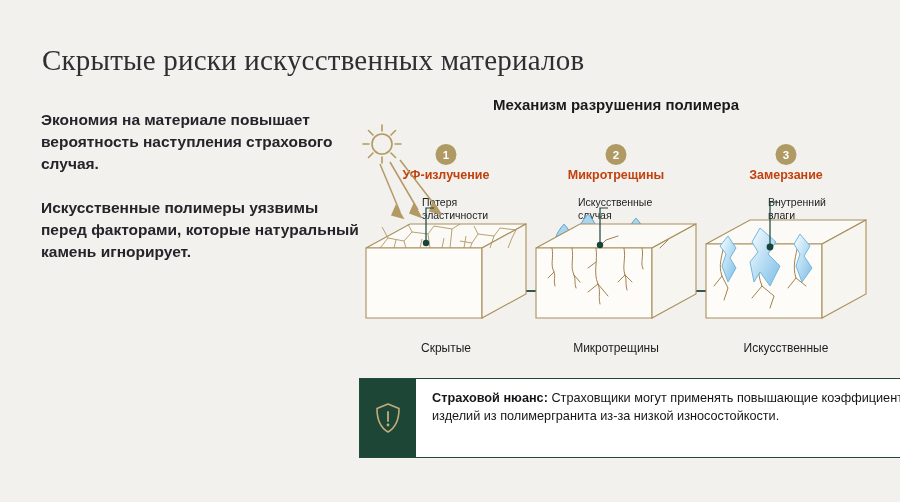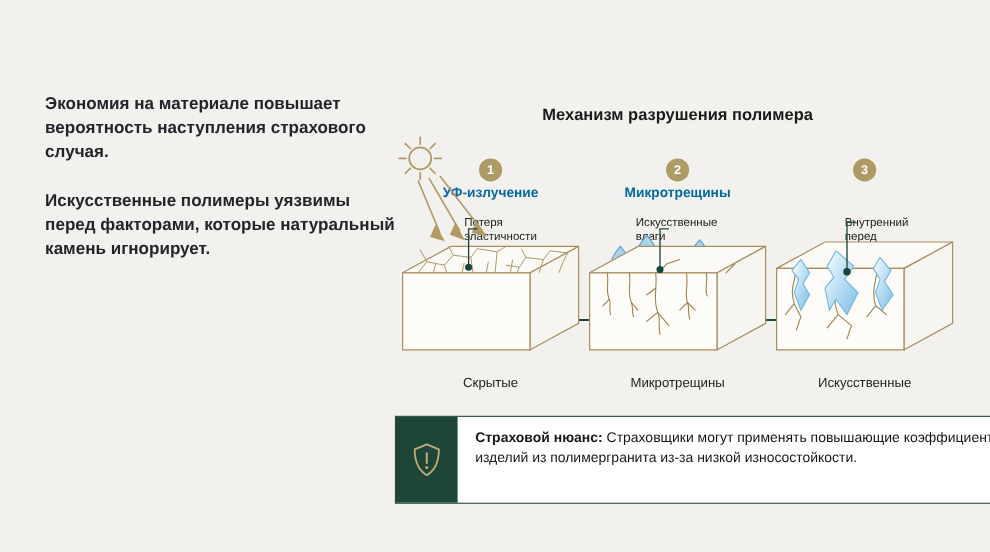--- a/index.html
+++ b/index.html
@@ -15,21 +15,21 @@
 
   
   .page-title{
     position:absolute;left:42px;top:44px;
     font-family:"Liberation Serif", serif;
     font-size:29px;font-weight:400;color:#2f2f33;
     letter-spacing:.2px;white-space:nowrap;
   }
 
   
-  .left-col{position:absolute;left:41px;top:84px;width:318px;}
+  .left-col{position:absolute;left:41px;top:109px;width:318px;}
   .para{
     font-size:15.5px;line-height:22px;font-weight:600;
     color:#24242a;margin:0 0 22px 0;
   }
   .para:last-child{margin-bottom:1px;}
 
   
   .diagram{position:absolute;left:360px;top:96px;width:512px;height:270px;}
   .diagram-title{
     position:absolute;top:0;left:0;width:512px;text-align:center;
@@ -44,21 +44,21 @@
   .badge{
     position:absolute;top:48px;left:50%;transform:translateX(-50%);
     width:21px;height:21px;border-radius:50%;
     background:#b09a63;
     color:#fff;font-size:11.5px;font-weight:700;
     display:flex;align-items:center;justify-content:center;
     box-sizing:border-box;
   }
   .stage-label{
     position:absolute;top:72px;left:0;width:100%;
-    text-align:center;font-size:12.5px;font-weight:700;color:#0369a1;
+    text-align:center;font-size:12.5px;font-weight:700;color:#c2410c;
     white-space:nowrap;
   }
 
   .callout{
     position:absolute;font-size:10.5px;line-height:12.5px;
     color:#1d1d1d;font-weight:400;white-space:nowrap;
   }
   .c1{top:100px;left:62px;}
   .c2{top:100px;left:48px;}
   .c3{top:100px;left:68px;}
@@ -87,20 +87,21 @@
     flex:1;padding:11px 14px 10px 16px;
     font-size:12.7px;line-height:17.5px;color:#16161a;
   }
   .note-body b{font-weight:700;}
 </style>
 </head>
 <body>
 
 <div class="slide">
 
+  <div class="page-title">Скрытые риски искусственных материалов</div>
 
   <div class="left-col">
     <p class="para">Экономия на материале повышает вероятность наступления страхового случая.</p>
     <p class="para">Искусственные полимеры уязвимы перед факторами, которые натуральный камень игнорирует.</p>
   </div>
 
   <div class="diagram">
 
     <div class="diagram-title">Механизм разрушения полимера</div>
 
@@ -179,21 +180,21 @@
 
       <div class="caption">Скрытые</div>
     </div>
 
     <div class="stage stage-2">
       <div class="badge">2</div>
       <div class="stage-label">Микротрещины</div>
 
       <div class="callout c2">
         <div>Искусственные</div>
-        <div>влаги</div>
+        <div>случая</div>
       </div>
 
       <svg class="art" viewBox="0 0 172 270">
 
         <g fill="#a9d5ef" stroke="#5b9fd0" stroke-width="1">
           <path d="M34,128 C34,128 26,137 26,142 a8,8 0 0 0 16,0 C42,137 34,128 34,128 Z"></path>
           <path d="M58,118 C58,118 49,128 49,134 a9,9 0 0 0 18,0 C67,128 58,118 58,118 Z"></path>
           <path d="M106,122 C106,122 97,132 97,138 a9,9 0 0 0 18,0 C115,132 106,122 106,122 Z"></path>
           <path d="M140,133 C140,133 132,142 132,147 a8,8 0 0 0 16,0 C148,142 140,133 140,133 Z"></path>
         </g>
@@ -227,24 +228,25 @@
           <line x1="70" y1="120" x2="70" y2="148"></line>
           <circle cx="70" cy="149" r="3.2" fill="#17443a" stroke="none"></circle>
         </g>
       </svg>
 
       <div class="caption">Микротрещины</div>
     </div>
 
     <div class="stage stage-3">
       <div class="badge">3</div>
+      <div class="stage-label">Замерзание</div>
 
       <div class="callout c3">
         <div>Внутренний</div>
-        <div>перед</div>
+        <div>влаги</div>
       </div>
 
       <svg class="art" viewBox="0 0 172 270">
         <defs>
           <linearGradient id="iceg" x1="0" y1="0" x2="1" y2="1">
             <stop offset="0%" stop-color="#ffffff"></stop>
             <stop offset="45%" stop-color="#bfe1f5"></stop>
             <stop offset="100%" stop-color="#7dbde5"></stop>
           </linearGradient>
         </defs>

